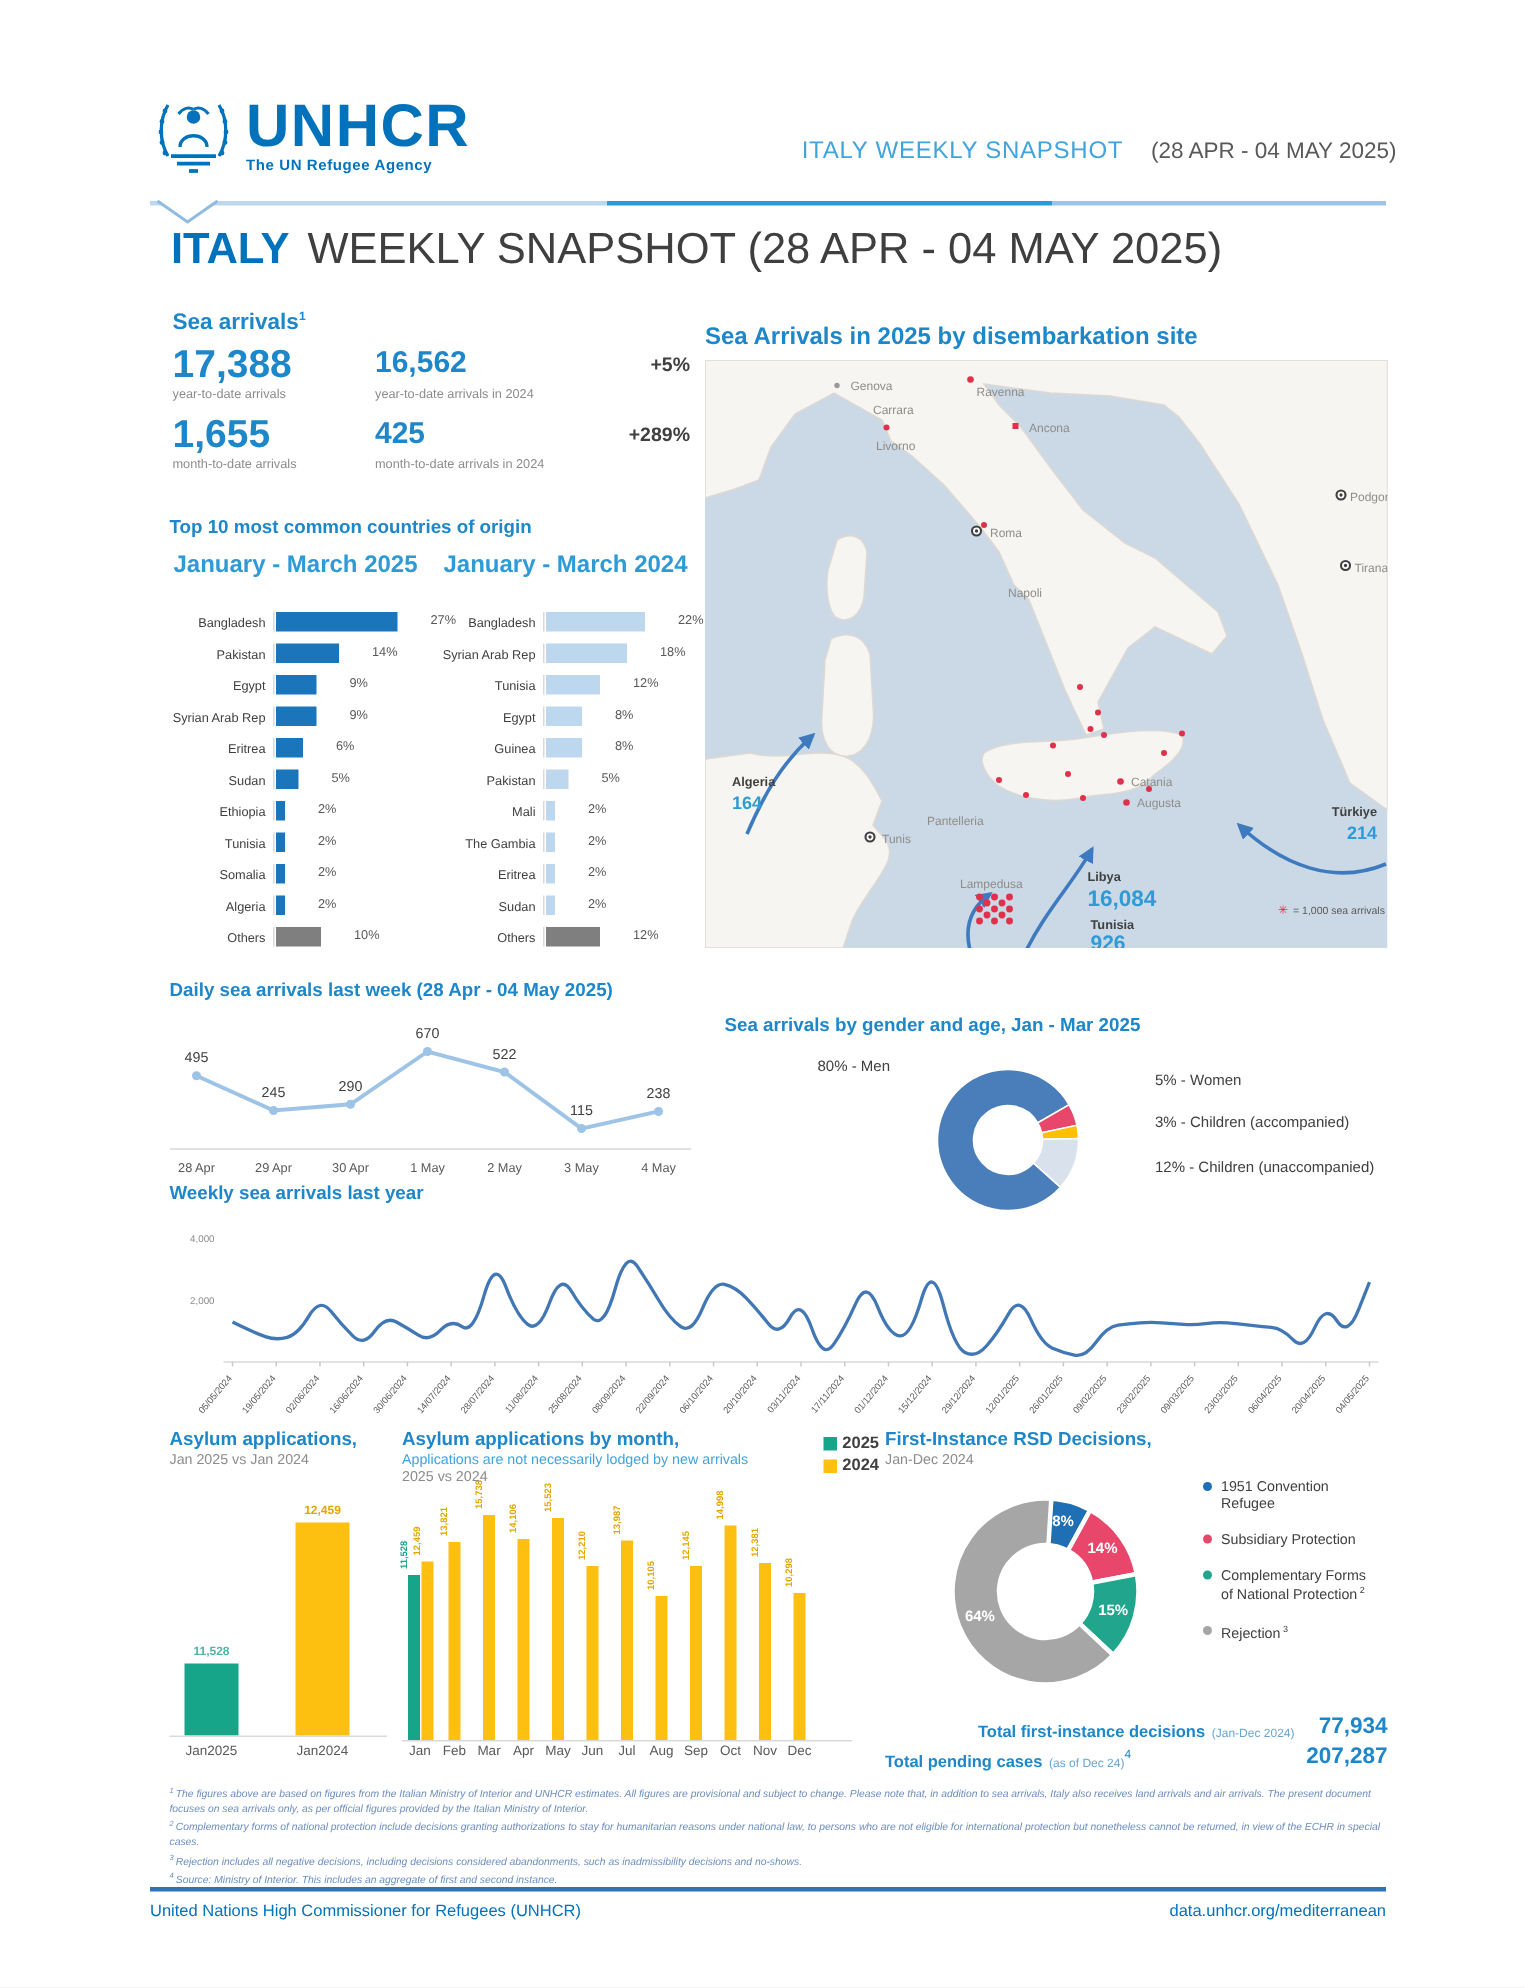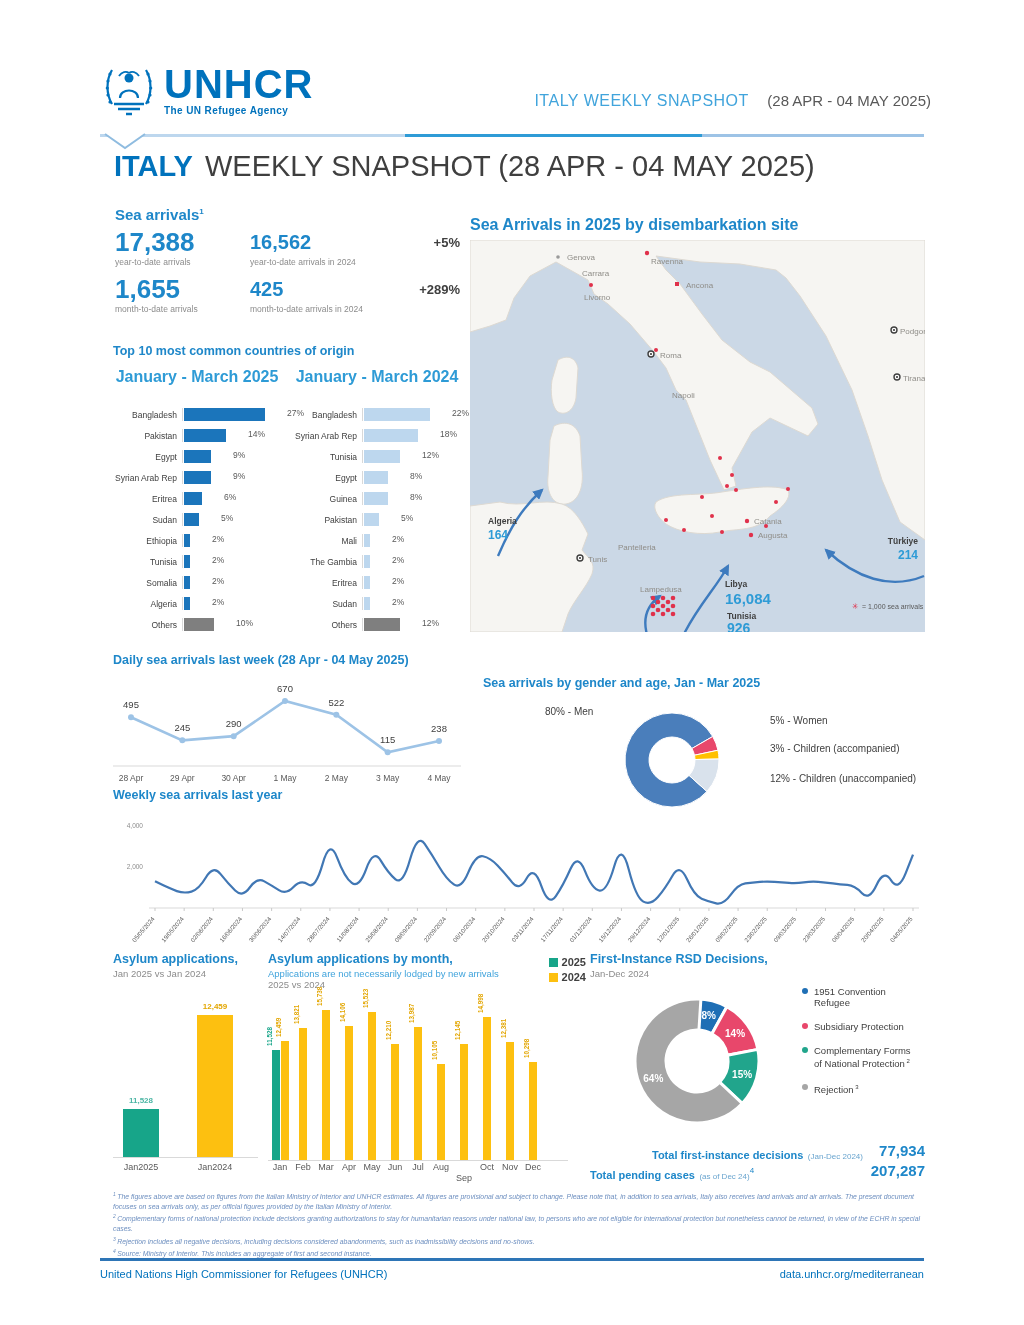--- a/index.html
+++ b/index.html
@@ -592,21 +592,21 @@
     <div class="mbase"></div>
     <div id="amxl">
         <div class="mxl" style="left: 1px;">Jan</div>
         <div class="mxl" style="left: 24px;">Feb</div>
         <div class="mxl" style="left: 47px;">Mar</div>
         <div class="mxl" style="left: 70px;">Apr</div>
         <div class="mxl" style="left: 93px;">May</div>
         <div class="mxl" style="left: 116px;">Jun</div>
         <div class="mxl" style="left: 139px;">Jul</div>
         <div class="mxl" style="left: 162px;">Aug</div>
-        <div class="mxl" style="left: 185px; margin-top: 11px;">Sep</div>
+        <div class="mxl" style="left: 185px;">Sep</div>
         <div class="mxl" style="left: 208px;">Oct</div>
         <div class="mxl" style="left: 231px;">Nov</div>
         <div class="mxl" style="left: 254px;">Dec</div>
       </div>
   </div>
 
   <div class="abs rsd">
     <div class="sec-title">First-Instance RSD Decisions,</div>
     <div class="sub">Jan-Dec 2024</div>
     <svg id="rsdsvg" width="130" height="130" viewBox="0 0 130 130" style="position:absolute;left:42px;top:44px;">

